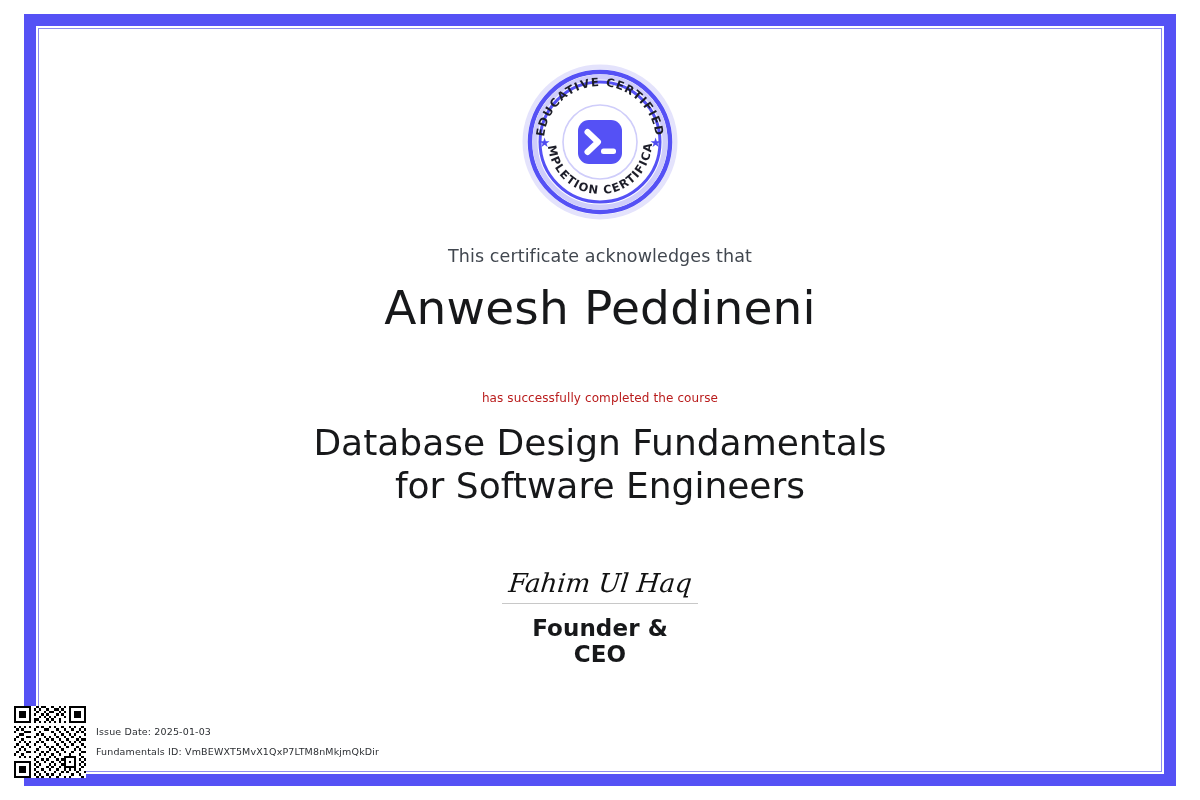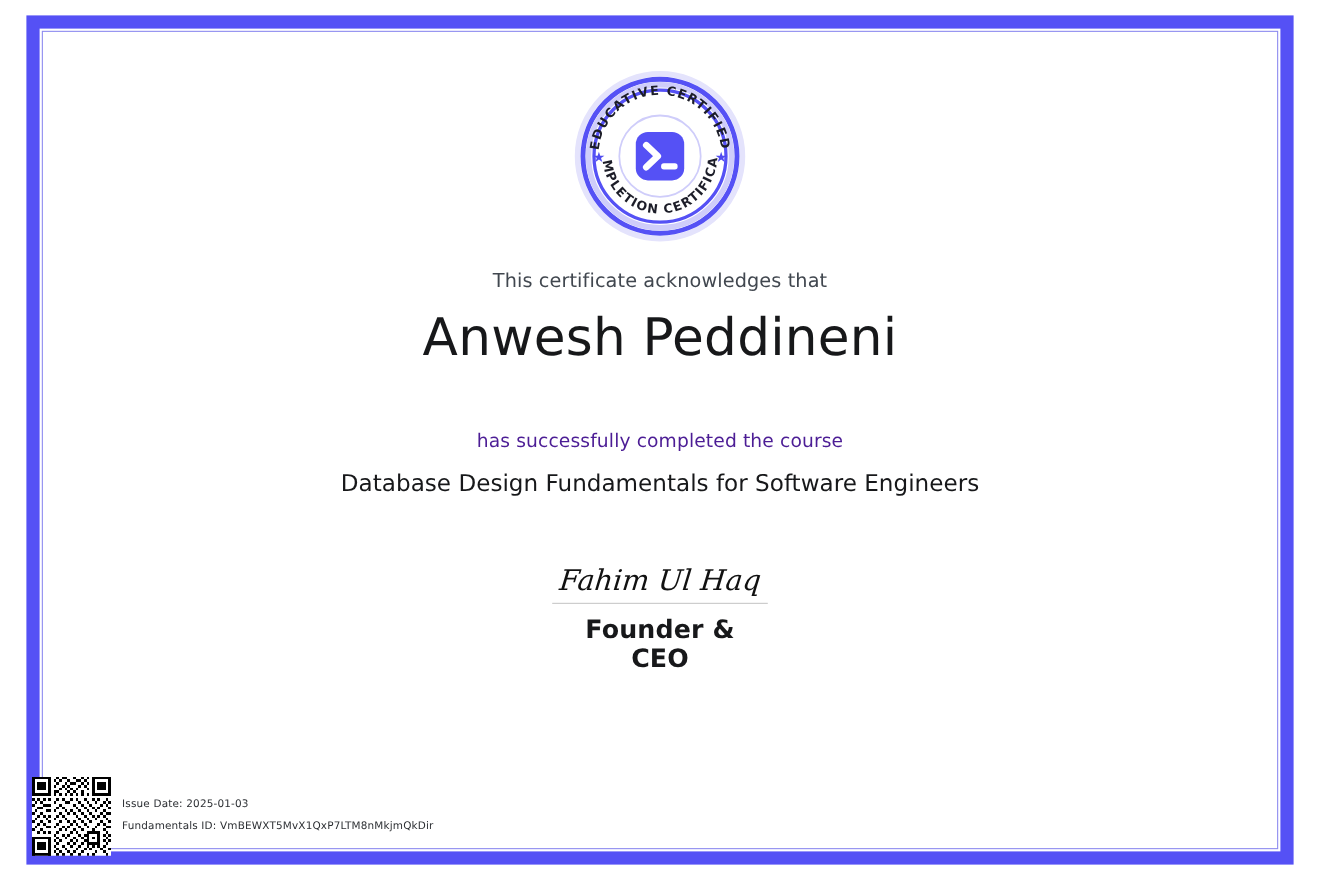--- a/index.html
+++ b/index.html
@@ -76,28 +76,28 @@
     margin-top: 16px;
     font-size: 47px;
     color: #17181a;
     font-weight: 400;
     letter-spacing: 0.2px;
     line-height: 1.1;
     text-align: right;
   }
   .completed-line {
     margin-top: 57px;
-    font-size: 17px;
-    color: #4c1d95;
+    font-size: 12px;
+    color: #b91c1c;
     letter-spacing: 0.1px;
     text-align: center;
   }
   .course-title {
     margin-top: 16px;
-    font-size: 21px;
+    font-size: 36px;
     color: #17181a;
     font-weight: 400;
     line-height: 1.2;
     text-align: center;
     max-width: 600px;
   }
 
   
   .signature-block {
     margin-top: 63px;
@@ -123,21 +123,21 @@
     margin-top: 11px;
     font-size: 23px;
     font-weight: bold;
     color: #17181a;
     letter-spacing: 0.1px;
   }
 
   
   .footer {
     position: absolute;
-    left: 29px;
+    left: 14px;
     bottom: 22px;
     display: flex;
     align-items: center;
     gap: 10px;
   }
   .qr {
     width: 72px;
     height: 72px;
     flex: 0 0 auto;
   }

